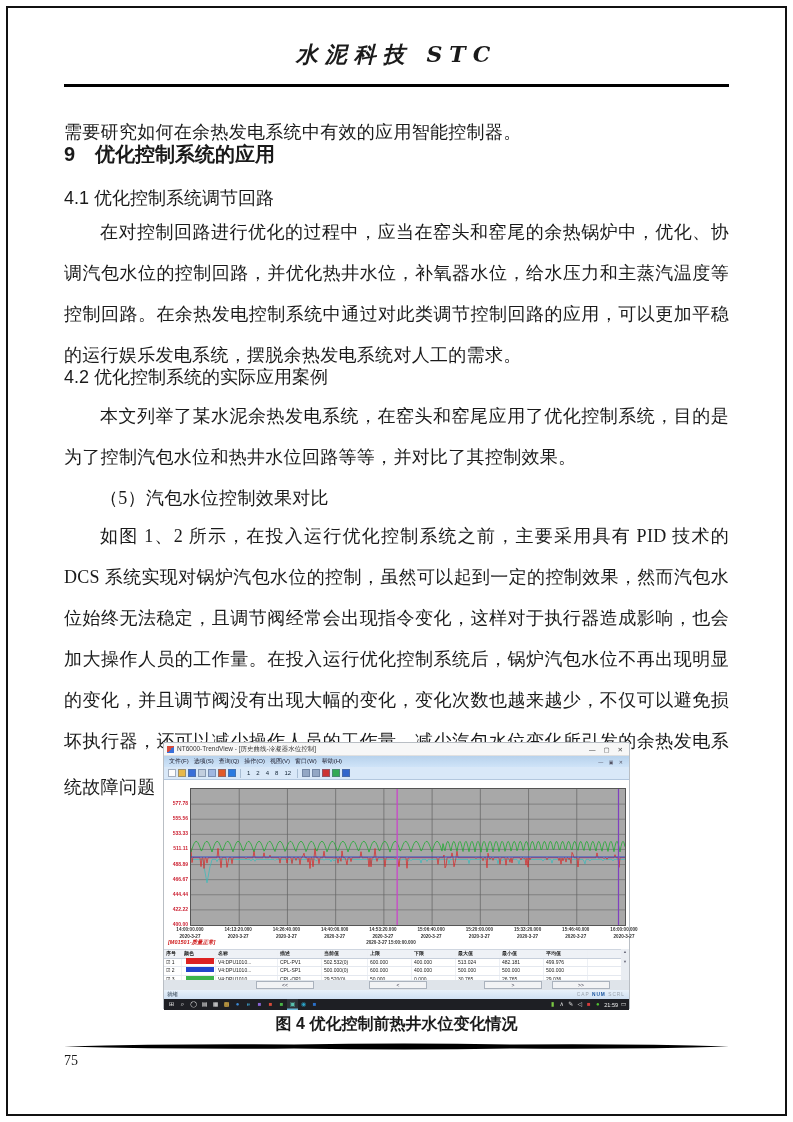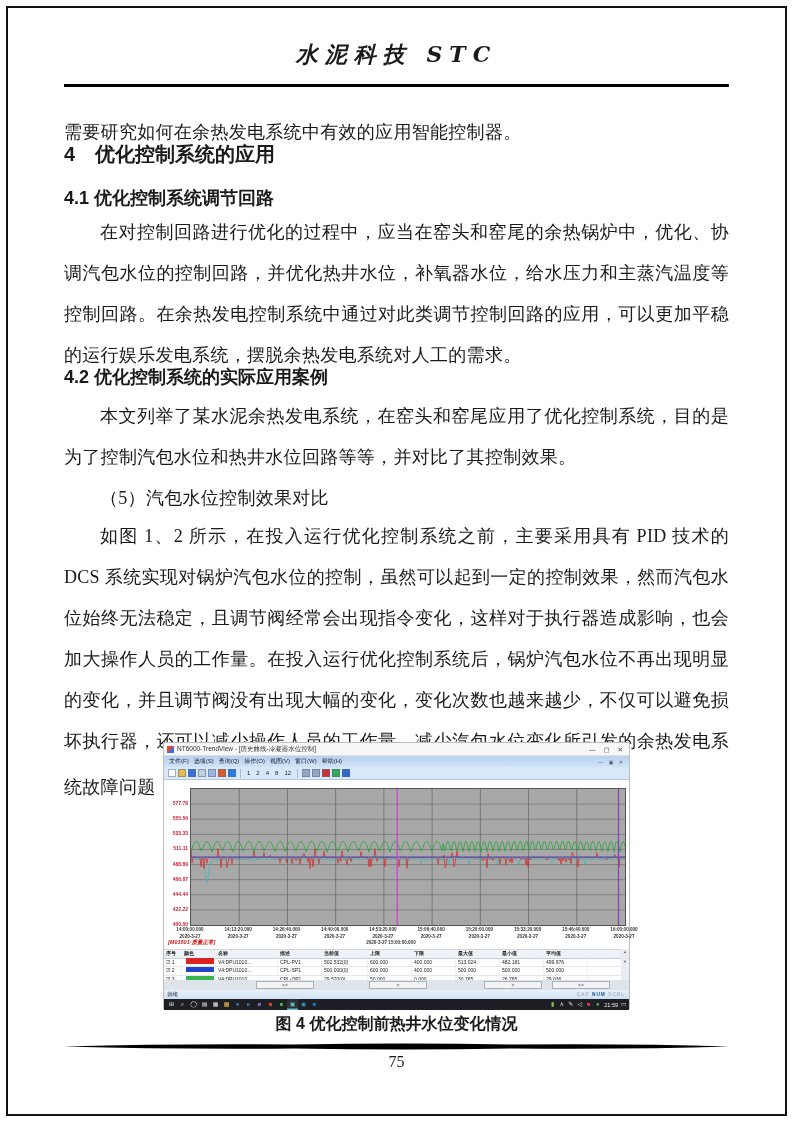--- a/index.html
+++ b/index.html
@@ -9,21 +9,21 @@
   .journal-title{position:absolute;top:40px;left:0;width:100%;text-align:center;
         font-size:22px;font-weight:bold;font-style:italic;letter-spacing:7px;
         font-family:"DejaVu Serif","Liberation Serif",serif;}
   .header-rule{position:absolute;top:84px;left:64px;width:665px;height:2.5px;background:#000;}
   .para{position:absolute;left:64px;width:665px;font-size:18px;line-height:41px;
         text-align:justify;letter-spacing:0.3px;}
   .indent{text-indent:2em;}
   .h-big{position:absolute;left:64px;width:665px;font-family:"Liberation Sans","DejaVu Sans",sans-serif;
         font-weight:bold;font-size:20px;}
   .h-sub{position:absolute;left:64px;width:665px;font-family:"Liberation Sans","DejaVu Sans",sans-serif;
-        font-weight:bold;font-size:18px;}
+        font-weight:normal;font-size:18px;}
   sup{font-size:11px;}
 
   
   .app{position:absolute;left:163px;top:742px;width:467px;height:267px;background:#fff;
        border:1px solid #b9bec4;font-family:"Liberation Sans","DejaVu Sans",sans-serif;
        box-sizing:border-box;}
   .titlebar{position:absolute;left:0;top:0;width:100%;height:13px;background:#f7f7f7;
        border-bottom:1px solid #e0e0e0;display:flex;align-items:center;box-sizing:border-box;}
   .app-ico{width:7px;height:7px;margin:0 3px 0 3px;background:linear-gradient(135deg,#d84b3b 50%,#3a6fd8 50%);}
   .wtitle{font-size:6.5px;color:#333;white-space:nowrap;}
@@ -67,34 +67,34 @@
   .taskbar{position:absolute;left:0;top:256px;width:100%;height:11px;background:#1e1f24;
        display:flex;align-items:center;box-sizing:border-box;}
   .tk{width:11px;text-align:center;font-size:6px;line-height:11px;}
   .tk.active{box-shadow:inset 0 -1.5px 0 #6ab8d8;background:#2e3238;}
   .tktime{margin-left:2px;font-size:5.5px;color:#eee;}
   .tkspacer{flex:1;}
 
   .figcaption{position:absolute;top:1014px;left:64px;width:665px;text-align:center;
        font-family:"Liberation Sans","DejaVu Sans",sans-serif;font-weight:bold;font-size:16px;}
   .footer-rule{position:absolute;top:1042px;left:64px;width:665px;height:9px;}
-  .footer-pageno{position:absolute;top:1053px;left:64px;width:665px;text-align:center;font-size:16px;}
+  .footer-pageno{position:absolute;top:1053px;left:64px;width:665px;text-align:left;font-size:14px;}
   .footer-issue{position:absolute;top:1052px;left:64px;width:665px;text-align:right;font-size:15px;}
 </style>
 </head>
 <body>
 
 <div class="page">
   <div class="frame"></div>
 
   <div class="journal-title">水泥科技 STC</div>
   <div class="header-rule"></div>
 
   <p class="para" style="top:94px;">需要研究如何在余热发电系统中有效的应用智能控制器。</p>
-  <h2 class="h-big" style="top:124px;">4　优化控制系统的应用</h2>
+  <h2 class="h-big" style="top:124px;">9　优化控制系统的应用</h2>
   <h3 class="h-sub" style="top:168px;">4.1 优化控制系统调节回路</h3>
   <p class="para indent" style="top:194px;">在对控制回路进行优化的过程中，应当在窑头和窑尾的余热锅炉中，优化、协调汽包水位的控制回路，并优化热井水位，补氧器水位，给水压力和主蒸汽温度等控制回路。在余热发电控制系统中通过对此类调节控制回路的应用，可以更加平稳的运行娱乐发电系统，摆脱余热发电系统对人工的需求。</p>
   <h3 class="h-sub" style="top:347px;">4.2 优化控制系统的实际应用案例</h3>
   <p class="para indent" style="top:378px;">本文列举了某水泥余热发电系统，在窑头和窑尾应用了优化控制系统，目的是为了控制汽包水位和热井水位回路等等，并对比了其控制效果。</p>
   <p class="para indent" style="top:460px;">（5）汽包水位控制效果对比</p>
   <p class="para indent" style="top:498px;"><span>如图 1、2 所示，在投入运行优化控制系统之前，主要采用具有 PID 技术的 DCS 系统实现对锅炉汽包水位的控制，虽然可以起到一定的控制效果，然而汽包水位始终无法稳定，且调节阀经常会出现指令变化，这样对于执行器造成影响，也会加大操作人员的工作量。在投入运行优化控制系统后，锅炉汽包水位不再出现明显的变化，并且调节阀没有出现大幅的变化，变化次数也越来越少，不仅可以避免损坏执行器，还可以减少操作人员的工作量，减少汽包水位变化所引发的余热发电系统故障问题，可以更加稳定的运行余热发电系统</span><sup>[2]</sup><span>。</span></p>
 
   <div class="app">
     <div class="titlebar">
       <span class="app-ico"></span>

